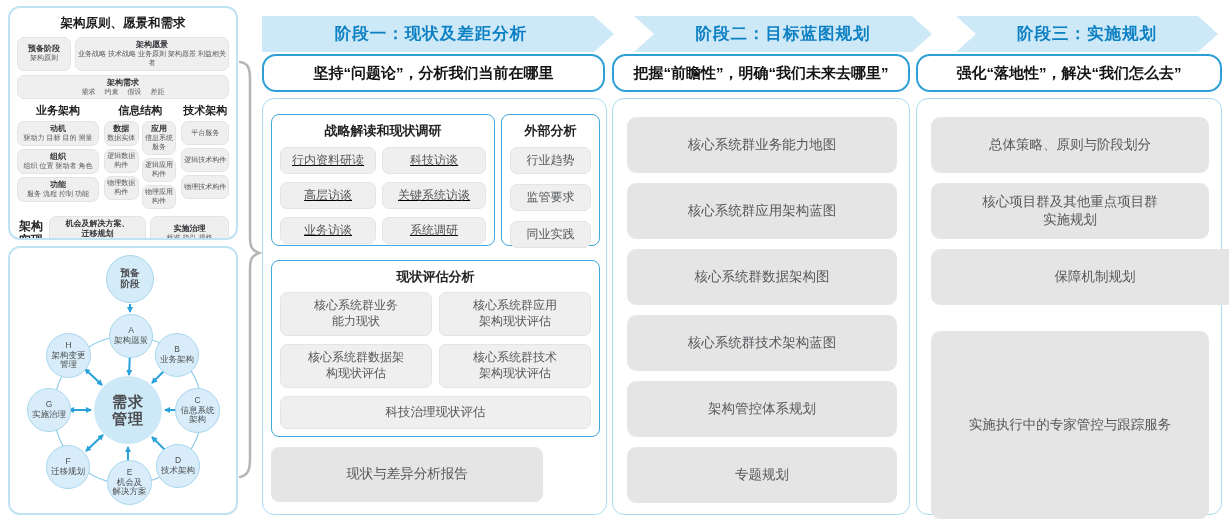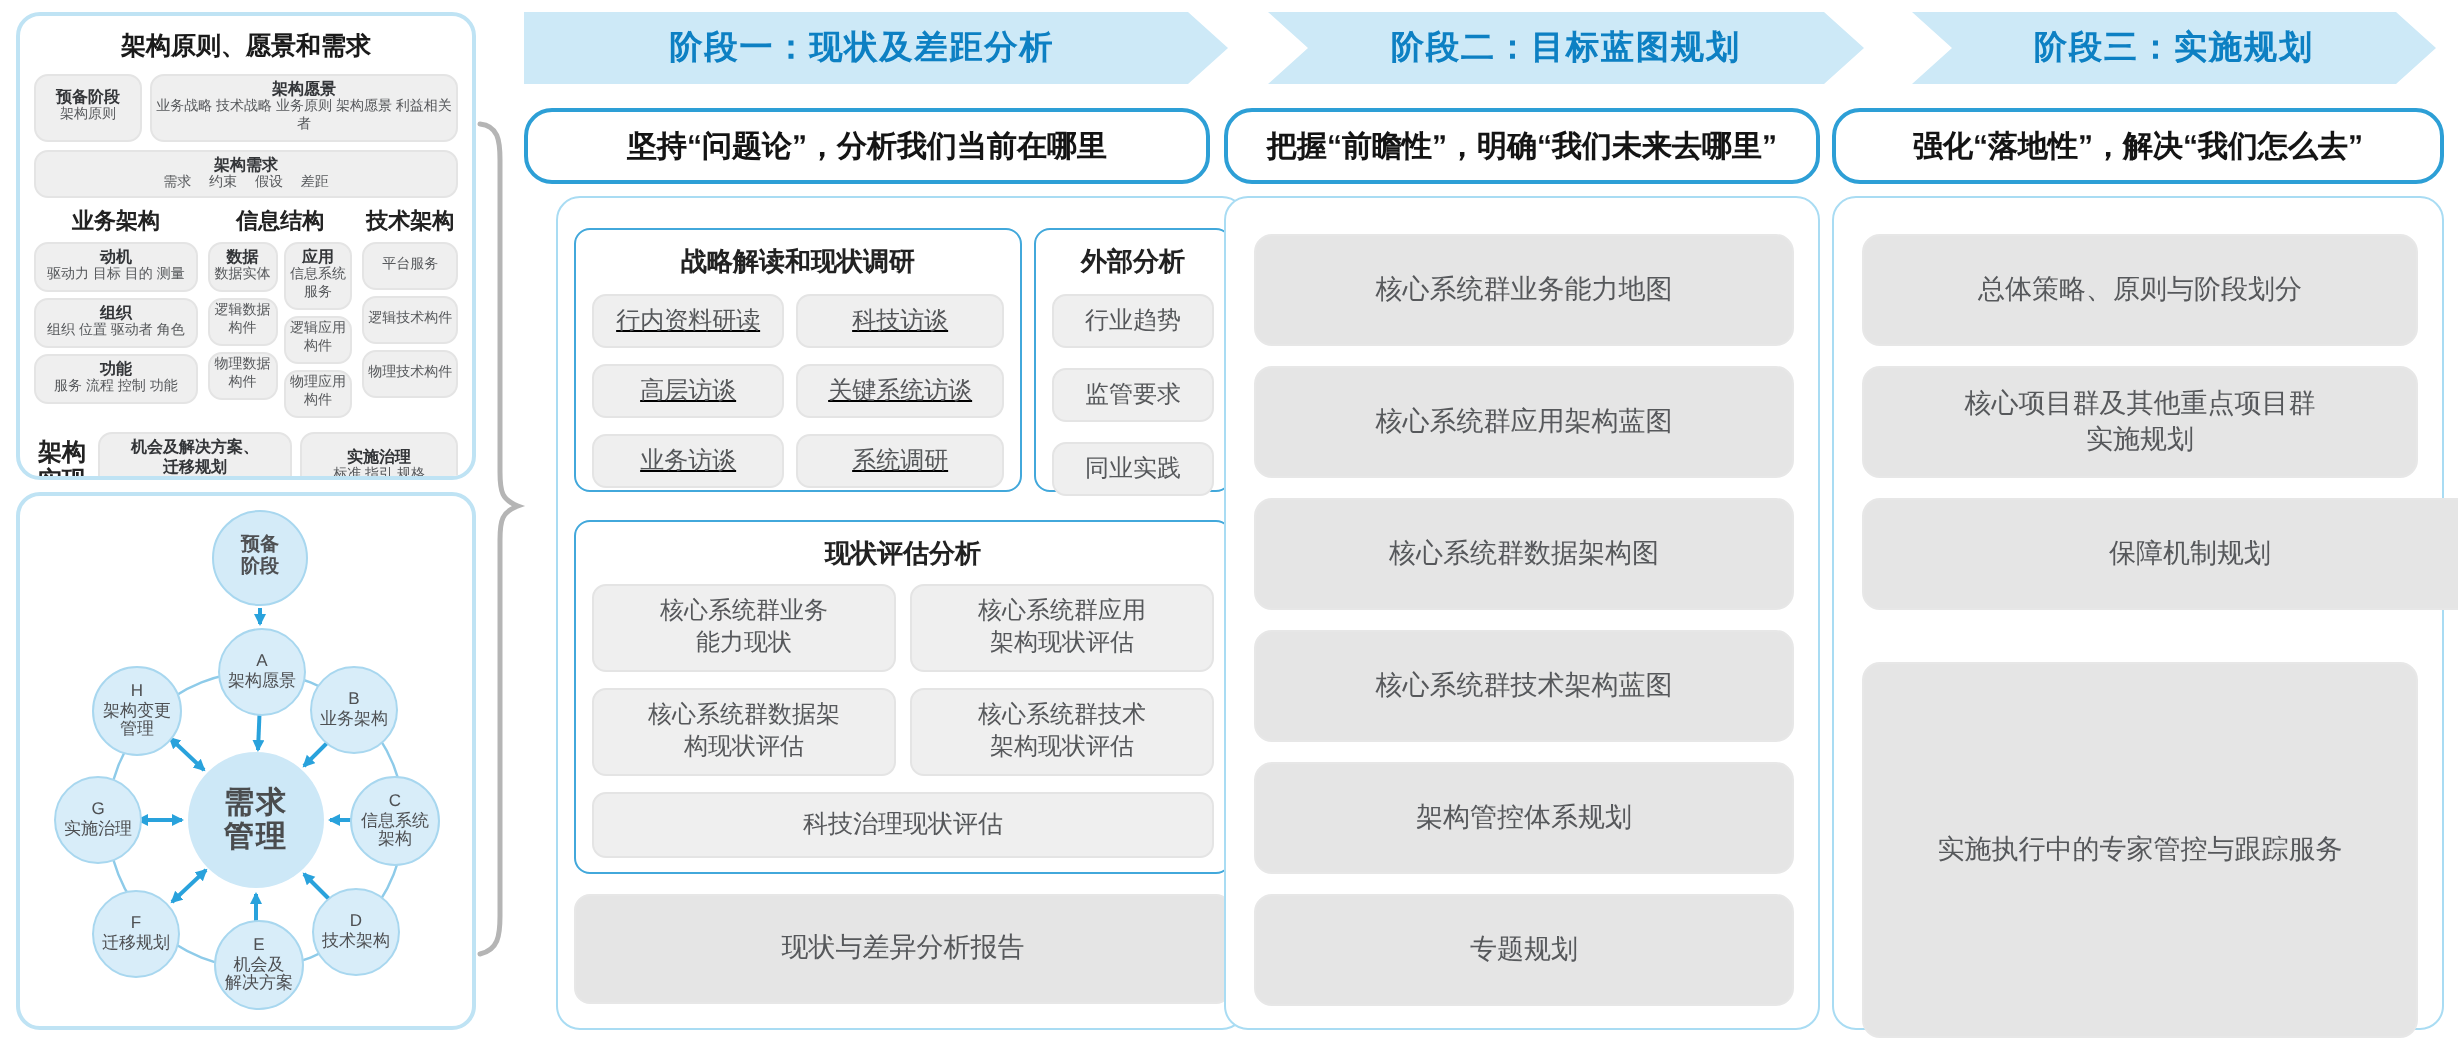--- a/index.html
+++ b/index.html
@@ -50,56 +50,56 @@
   .circle { position:absolute; border-radius:50%; background:#d8edf9; border:1px solid #a8d7ef;
             display:flex; align-items:center; justify-content:center; text-align:center;
             font-size:8.5px; line-height:1.15; color:#4e5053; white-space:pre-line; }
   .c-prelim { font-weight:bold; font-size:9.5px; background:#d4ebf8; }
   .c-center { font-weight:bold; font-size:15px; background:#cde8f7; border:none; color:#4a4c4e; letter-spacing:1px; }
 
   
   .brace { position:absolute; left:236px; top:58px; }
 
   
-  .band { position:absolute; top:6px; height:36px; background:#cde9f7;
+  .band { position:absolute; top:16px; height:36px; background:#cde9f7;
           display:flex; align-items:center; justify-content:center;
           font-size:16.5px; font-weight:bold; color:#0d80c3; letter-spacing:1px;text-align:right; }
   .band-1 { left:262px; width:352px; padding-right:14px;
             clip-path:polygon(0 0, calc(100% - 20px) 0, 100% 50%, calc(100% - 20px) 100%, 0 100%); }
   .band-2 { left:634px; width:298px; padding-right:10px; padding-left:10px;
             clip-path:polygon(0 0, calc(100% - 20px) 0, 100% 50%, calc(100% - 20px) 100%, 0 100%, 20px 50%); }
   .band-3 { left:956px; width:262px; padding-right:10px; padding-left:10px;
             clip-path:polygon(0 0, calc(100% - 20px) 0, 100% 50%, calc(100% - 20px) 100%, 0 100%, 20px 50%); }
 
   
   .subtitle { position:absolute; top:54px; height:38px; background:#fff; border:2px solid #2d9fd6;
               border-radius:14px; display:flex; align-items:center; justify-content:center;
               font-size:15px; font-weight:bold; color:#141414; }
   .sub-1 { left:262px; width:343px; }
   .sub-2 { left:612px; width:298px; }
   .sub-3 { left:916px; width:306px; }
 
   
   .pp { top:98px; height:417px; border-width:1.5px; border-color:#a9dcf3; }
-  .pp-1 { left:278px; width:345px; }
+  .pp-1 { left:262px; width:345px; }
   .pp-2 { left:612px; width:298px; }
   .pp-3 { left:916px; width:306px; }
 
   
   .strategy { left:8px; top:15px; width:224px; height:132px; }
   .strategy .grid { display:grid; grid-template-columns:1fr 1.08fr; gap:8px 6px; padding:7px 8px 0;text-decoration:underline; }
   .strategy .gbox { height:27px; font-size:12px; line-height:1.1; }
   .external { left:238px; top:15px; width:99px; height:132px; }
   .external .col { display:flex; flex-direction:column; gap:10px; padding:7px 8px 0; }
   .external .gbox { height:27px; font-size:12px; }
   .assess { left:8px; top:161px; width:329px; height:177px; }
   .assess .grid { display:grid; grid-template-columns:1fr 1fr; gap:8px 7px; padding:6px 8px 0; }
   .assess .gbox { height:44px; font-size:12px; line-height:1.3; white-space:pre-line; }
   .assess .wide { margin:8px 8px 0; height:33px; font-size:12.5px; }
-  .report { left:8px; top:348px; width:329px; height:55px; font-size:13.5px; border-radius:8px; }
+  .report { left:8px; top:348px; width:272px; height:55px; font-size:13.5px; border-radius:8px; }
 </style>
 </head>
 <body>
 
 <div class="stage">
 
   <section class="panel fw">
     <h2>架构原则、愿景和需求</h2>
 
     <div class="fw-row1">

